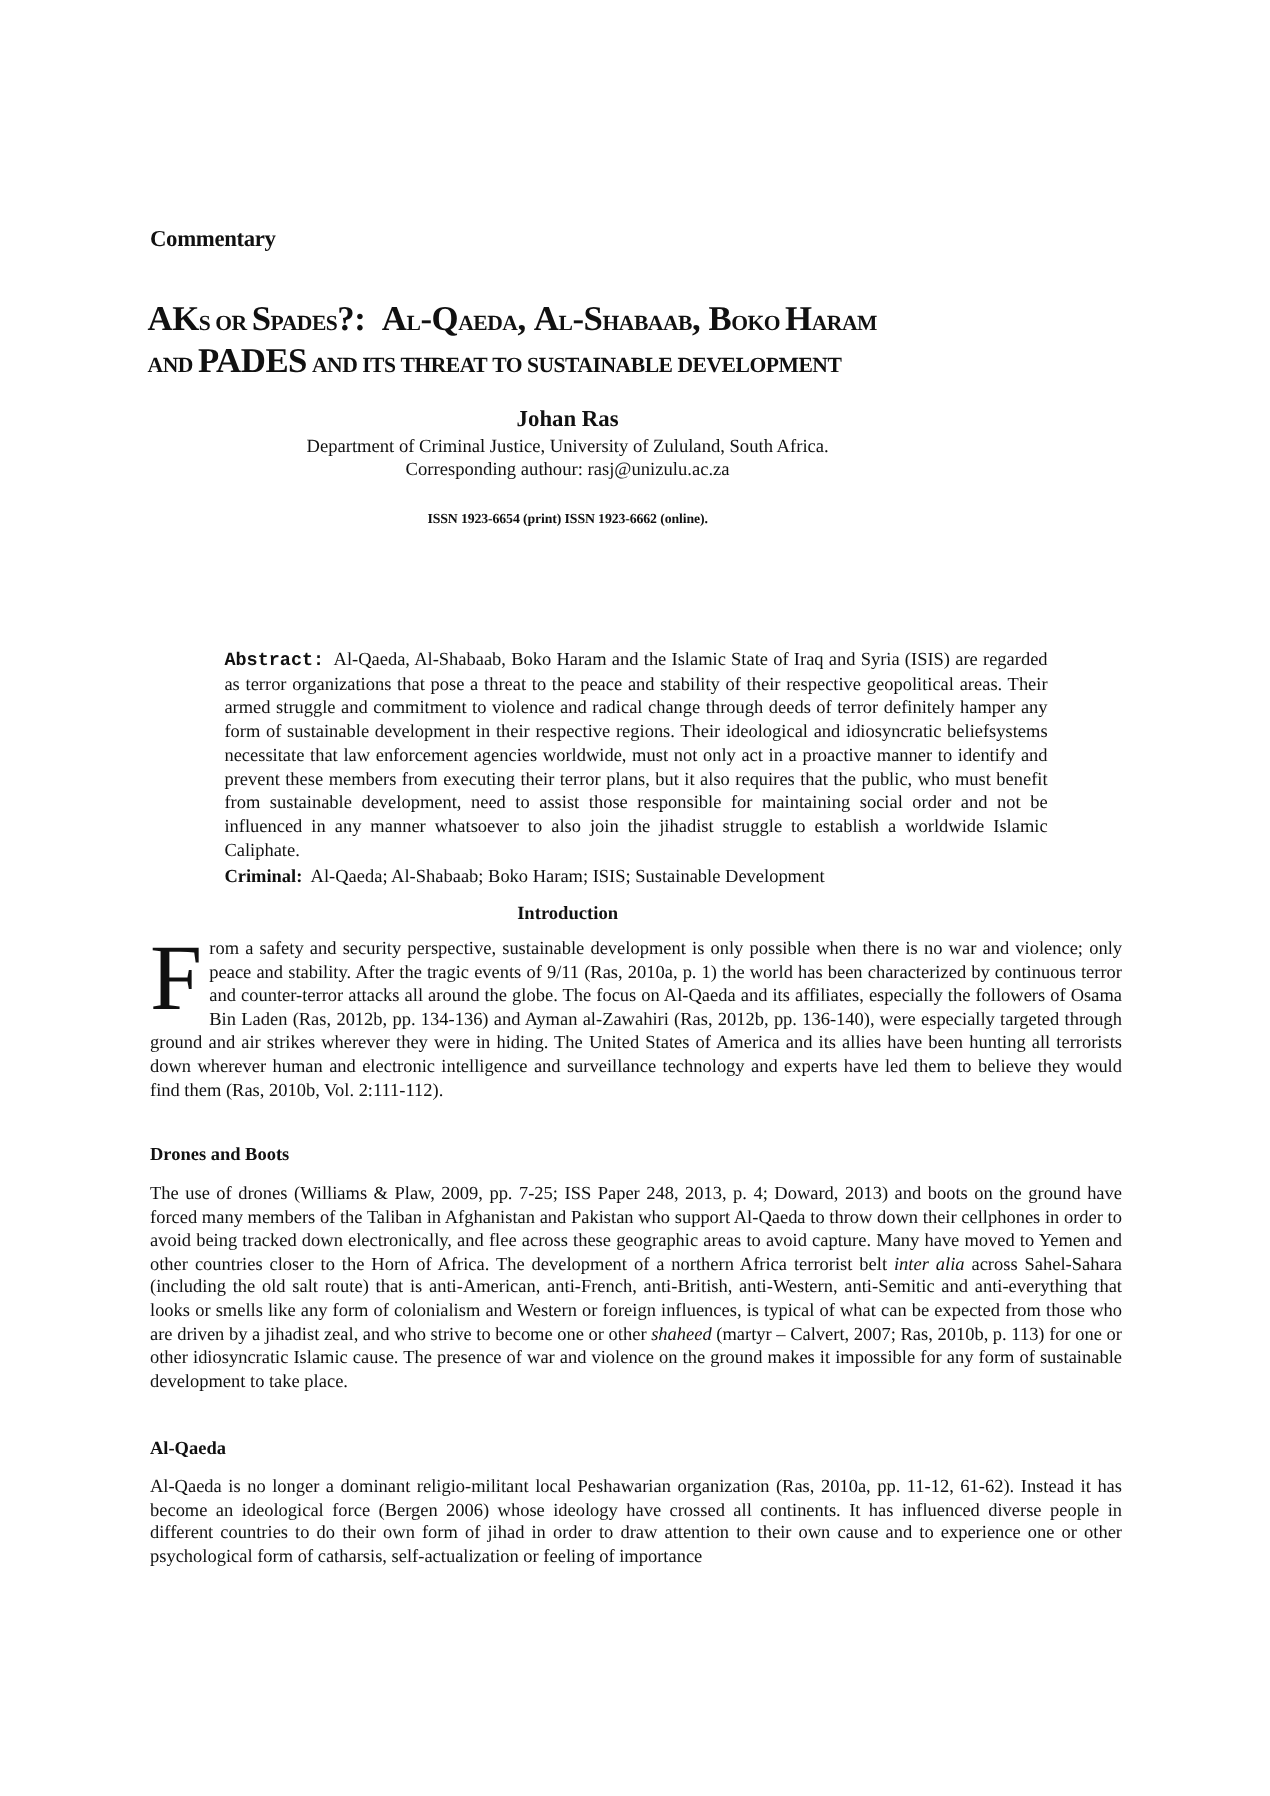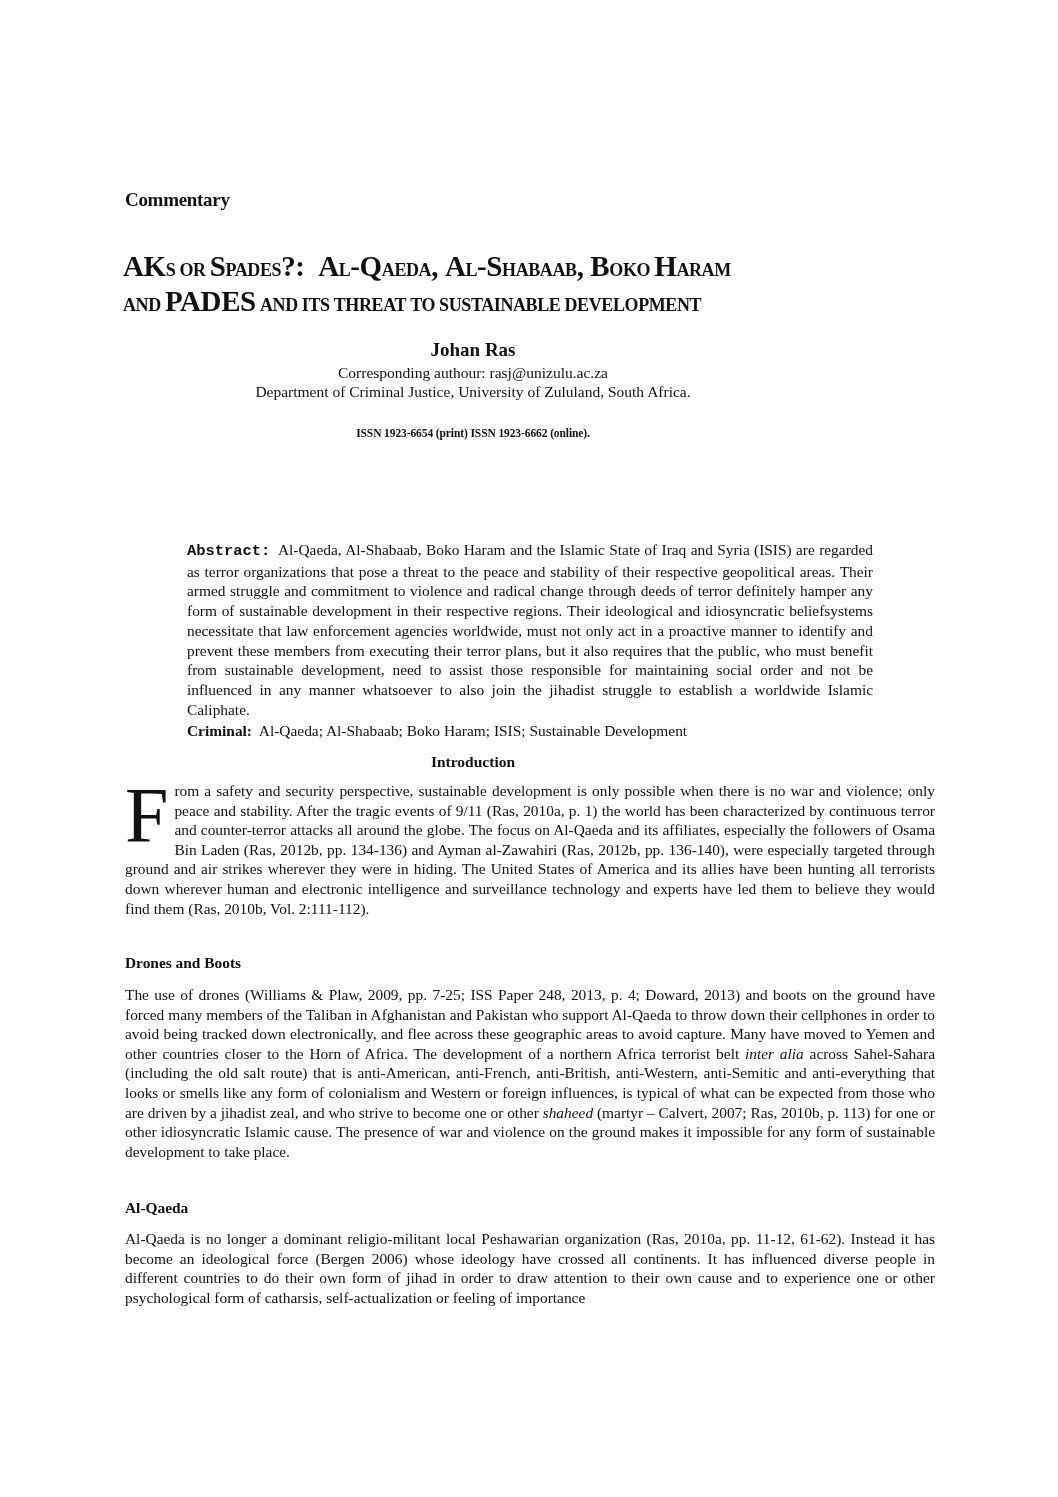--- a/index.html
+++ b/index.html
@@ -33,22 +33,22 @@
 </head>
 <body>
 
 <div class="abs section-label">Commentary</div>
 
 <div class="abs title title1" id="title1"><span>AK</span><span class="sc">S&nbsp;OR&nbsp;</span><span>S</span><span class="sc">PADES</span><span>?:&nbsp;&nbsp;A</span><span class="sc">L</span><span>-Q</span><span class="sc">AEDA</span><span>,&nbsp;A</span><span class="sc">L</span><span>-S</span><span class="sc">HABAAB</span><span>,&nbsp;B</span><span class="sc">OKO&nbsp;</span><span>H</span><span class="sc">ARAM</span></div>
 <div class="abs title title2" id="title2"><span class="sc">AND&nbsp;</span><span>PADES</span><span class="sc">&nbsp;AND&nbsp;ITS&nbsp;THREAT&nbsp;TO&nbsp;SUSTAINABLE&nbsp;DEVELOPMENT</span></div>
 
 <div class="abs center author">Johan Ras</div>
 <div class="abs center affil">
+  <div>Department of Criminal Justice, University of Zululand, South Africa.</div>
   <div>Corresponding authour: rasj@unizulu.ac.za</div>
-  <div>Department of Criminal Justice, University of Zululand, South Africa.</div>
 </div>
 
 <div class="abs center avail">
   <div>ISSN 1923-6654 (print) ISSN 1923-6662 (online).</div>
 </div>
 
 <div class="abs abstract">
   <p><span class="lbl">Abstract:</span>&nbsp; <span>Al-Qaeda, Al-Shabaab, Boko Haram and the Islamic State of Iraq and Syria (ISIS) are regarded as terror organizations that pose a threat to the peace and stability of their respective geopolitical areas.  Their armed struggle and commitment to violence and radical change through deeds of terror definitely hamper any form of sustainable development in their respective regions. Their ideological and idiosyncratic beliefsystems necessitate that law enforcement agencies worldwide, must not only act in a proactive manner to identify and prevent these members from executing their terror plans, but it also requires that the public, who must benefit from sustainable development, need to assist those responsible for maintaining  social order and not be influenced in any manner whatsoever to also join the jihadist struggle to establish a worldwide Islamic Caliphate.</span></p>
 </div>
 

